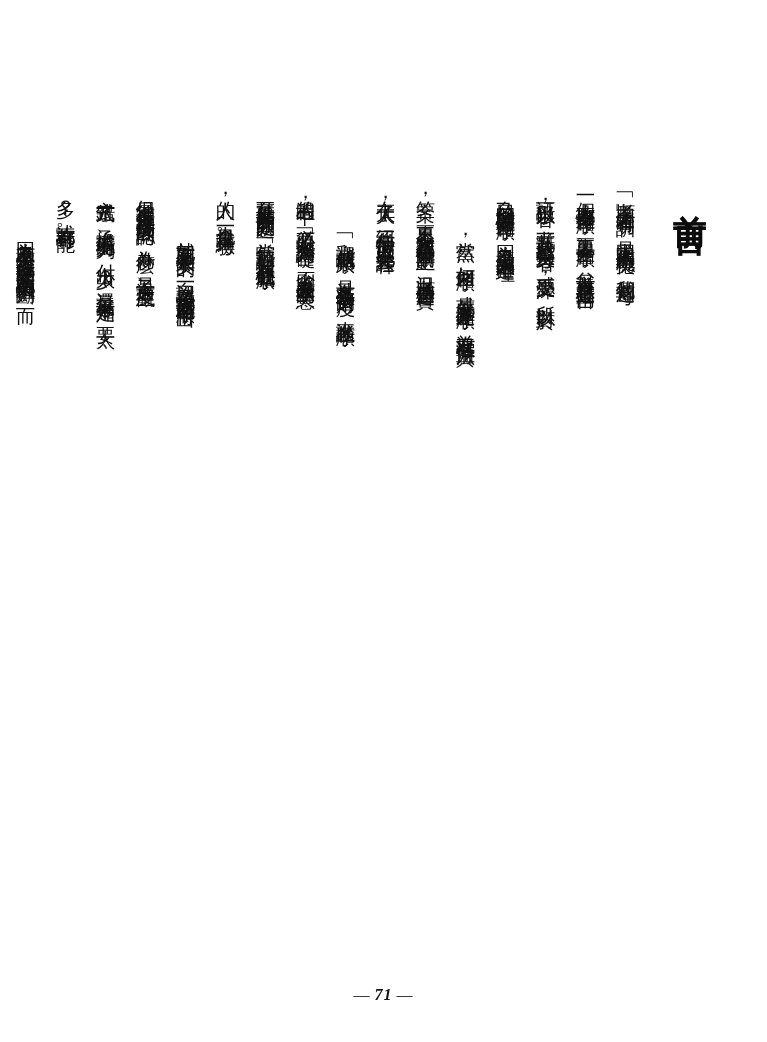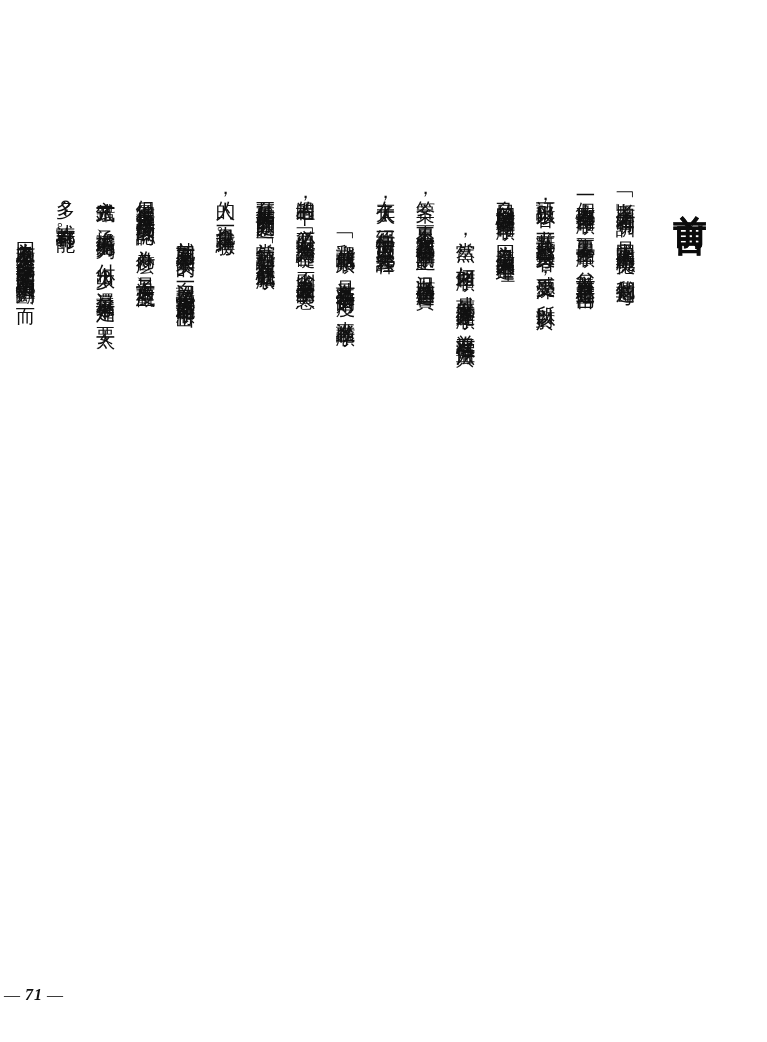--- a/index.html
+++ b/index.html
@@ -73,21 +73,21 @@
     width: 10px;
     flex: 0 0 auto;
   }
 
   
   .folio {
     position: absolute;
     left: 0;
     right: 0;
     bottom: 38px;
-    text-align: left;
+    text-align: center;
     font-size: 16px;
     font-weight: bold;
     font-style: italic;
     letter-spacing: 1px;
     font-family: "Liberation Serif", "DejaVu Serif", serif;
     color: #111111;
   }
   .folio .dash {
     font-style: normal;
     font-weight: normal;

